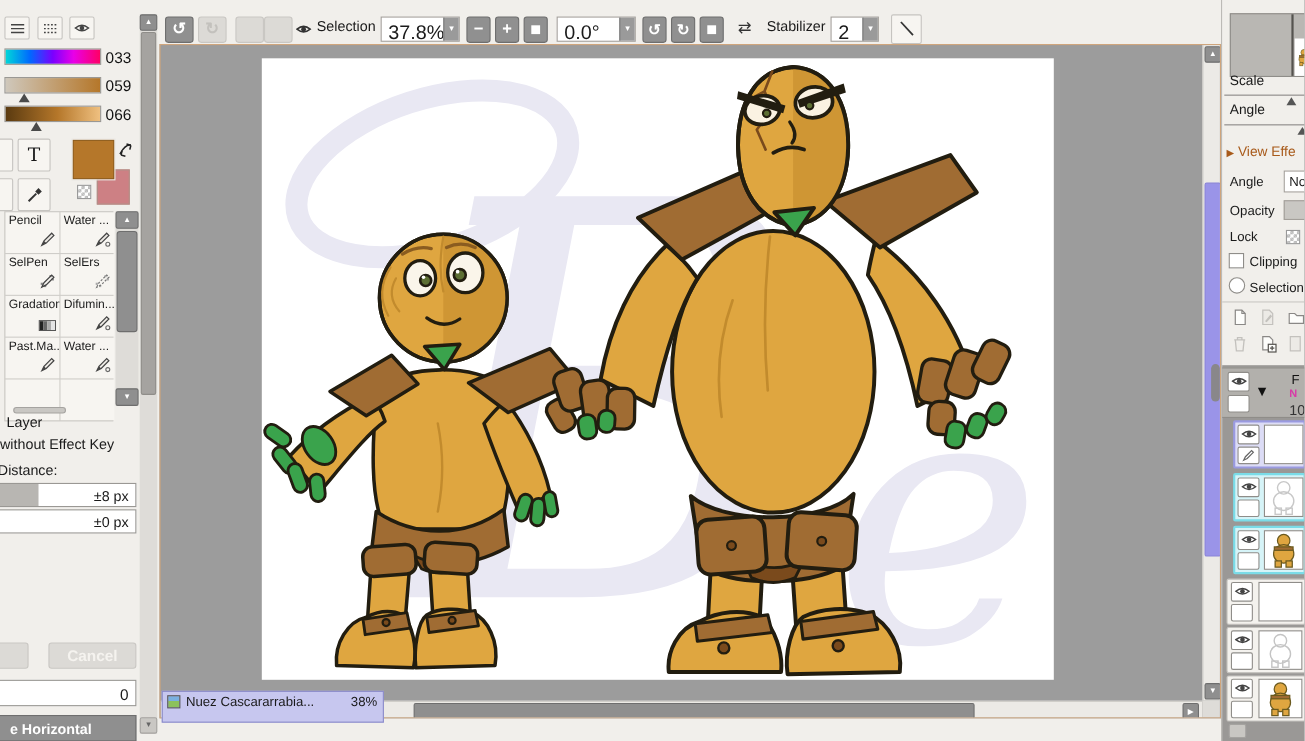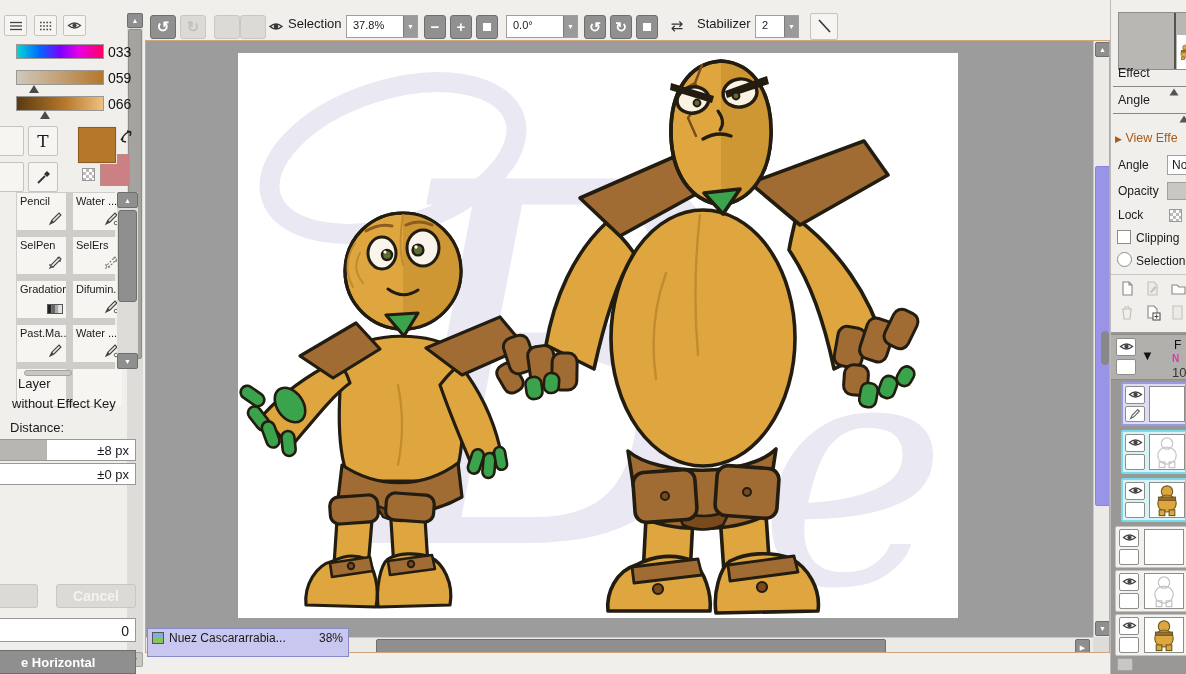--- a/index.html
+++ b/index.html
@@ -12,32 +12,32 @@
 .menu-item{display:inline-block;font-size:13px;line-height:20px;transform:translateY(-9px);margin-right:22px;color:#222}
 .menu-item::first-letter{text-decoration:underline}
 
 .toolbar{position:absolute;left:0;top:11px;width:1110px;height:30px;background:#f1efeb}
 .btn-dark{position:absolute;background:#909090;border:1px solid #6e6e6e;border-radius:3px;color:#fff;
   text-align:center;font-weight:bold;cursor:default}
 .btn-dis{position:absolute;background:#dcdad6;border:1px solid #c9c7c3;border-radius:3px;color:#c3c1bd;
   text-align:center;font-weight:bold}
 .btn-lite{position:absolute;background:#f7f5f1;border:1px solid #c6c4c0;border-radius:2px;text-align:center}
 .dd{position:absolute;background:#fff;border:1px solid #a39f9a;height:23px}
-.dd .val{position:absolute;left:6px;top:3px;font-size:11px}
+.dd .val{position:absolute;left:6px;top:3px;font-size:18px}
 .dd .arr{position:absolute;right:0;top:0;width:14px;height:21px;background:#9a9a9a;border-left:1px solid #7c7c7c;
   color:#fff;font-size:7px;text-align:center;line-height:21px}
 .tlabel{position:absolute;font-size:13px;top:5px}
 .whitesq{display:inline-block;width:8px;height:8px;background:#fff;margin-top:7px}
 
 .slider{position:absolute;left:0;width:88px;height:15px;border:1px solid #9a9894}
 .sval{position:absolute;left:92px;width:32px;font-size:14px;color:#111}
 .tri-up{position:absolute;width:0;height:0;border-left:5px solid transparent;border-right:5px solid transparent;
   border-bottom:8px solid #4a4a4a}
 .toolgrid{position:absolute;left:0;top:150px;width:99px;display:grid;grid-template-columns:49px 49px;
-  grid-auto-rows:37px;gap:7px;background:#cfcdc9;border:1px solid #cfcdc9}
+  grid-auto-rows:37px;gap:1px;background:#cfcdc9;border:1px solid #cfcdc9}
 .tcell{background:#f7f5f1;position:relative;font-size:11px;padding:2px 0 0 3px;overflow:hidden}
 .tcell .ticon{position:absolute;right:3px;bottom:2px}
 .vscroll{position:absolute;background:#dedcd8}
 .checker{background-image:linear-gradient(45deg,#bbb 25%,transparent 25%,transparent 75%,#bbb 75%),
   linear-gradient(45deg,#bbb 25%,#fff 25%,#fff 75%,#bbb 75%);background-size:6px 6px;background-position:0 0,3px 3px;
   border:1px solid #999;background-color:#fff}
 .field{position:absolute;background:#fff;border:1px solid #9a9894;font-size:13px;text-align:right}
 
 .viewport{position:absolute;left:145px;top:40px;width:965px;height:613px;background:#9c9c9c;
   border:1px solid #cfa57c;overflow:hidden}
@@ -136,21 +136,21 @@
         </svg>
     </div>
   </div>
 
   <div class="vscroll" style="left:127px;top:13px;width:16px;height:654px">
     <div class="sbbtn" style="left:0;top:0;width:16px;height:15px;line-height:14px"><span>▲</span></div>
     <div style="position:absolute;left:1px;top:16px;width:14px;height:330px;background:#a5a3a0;border:1px solid #8f8d89;border-radius:2px"></div>
     <div class="sbbtn" style="left:0;top:639px;width:16px;height:15px;line-height:14px;background:#c9c7c3;border-color:#a5a3a0;color:#666"><span>▼</span></div>
   </div>
 
-  <div class="abs" style="left:16px;top:42px;width:150px;height:632px;overflow:visible">
+  <div class="abs" style="left:4px;top:42px;width:150px;height:632px;overflow:visible">
 
     <div class="slider" style="top:2px;background:linear-gradient(90deg,#00d8d8 0%,#0068ff 26%,#7a00ff 50%,#e800e8 72%,#ff0064 100%)"></div>
     <span class="sval" style="top:2px">033</span>
 
     <div class="slider" style="top:28px;background:linear-gradient(90deg,#cfc8bc,#b5772a)"></div>
     <span class="sval" style="top:28px">059</span>
     <div class="tri-up" style="left:13px;top:43px"></div>
 
     <div class="slider" style="top:54px;background:linear-gradient(90deg,#5a3a10,#b5772a 55%,#efc080)"></div>
     <span class="sval" style="top:54px">066</span>
@@ -406,21 +406,21 @@
         <g stroke="#6b5a1f" stroke-width="0.8">
             <circle cx="12" cy="6" r="4" fill="#dfa640"></circle>
             <ellipse cx="12" cy="14.5" rx="6.5" ry="6" fill="#dfa640"></ellipse>
             <rect x="6.5" y="19" width="4" height="4" fill="#dfa640"></rect>
             <rect x="13.5" y="19" width="4" height="4" fill="#dfa640"></rect>
             <rect x="6" y="10" width="12" height="2.2" fill="#a06c33"></rect>
           </g>
       </svg>
     </div>
 
-    <span class="abs" style="left:7px;top:66px;font-size:12.5px">Effect</span>
+    <span class="abs" style="left:7px;top:66px;font-size:12.5px">Scale</span>
     <div class="rline" style="left:2px;top:86px;width:74px"></div>
     <div class="tri-up" style="left:58px;top:88px;border-bottom-color:#555;transform:scale(0.9)"></div>
 
     <span class="abs" style="left:7px;top:93px;font-size:12.5px">Angle</span>
     <div class="rline" style="left:2px;top:113px;width:74px"></div>
     <div class="tri-up" style="left:68px;top:115px;border-bottom-color:#555;transform:scale(0.9)"></div>
 
     <div class="abs" style="left: 4px; top: 131px; font-size: 12.5px; white-space: nowrap; color: rgb(168, 90, 26);">
       <span style="font-size:9px">▶</span>
       <span>View Effe</span>

